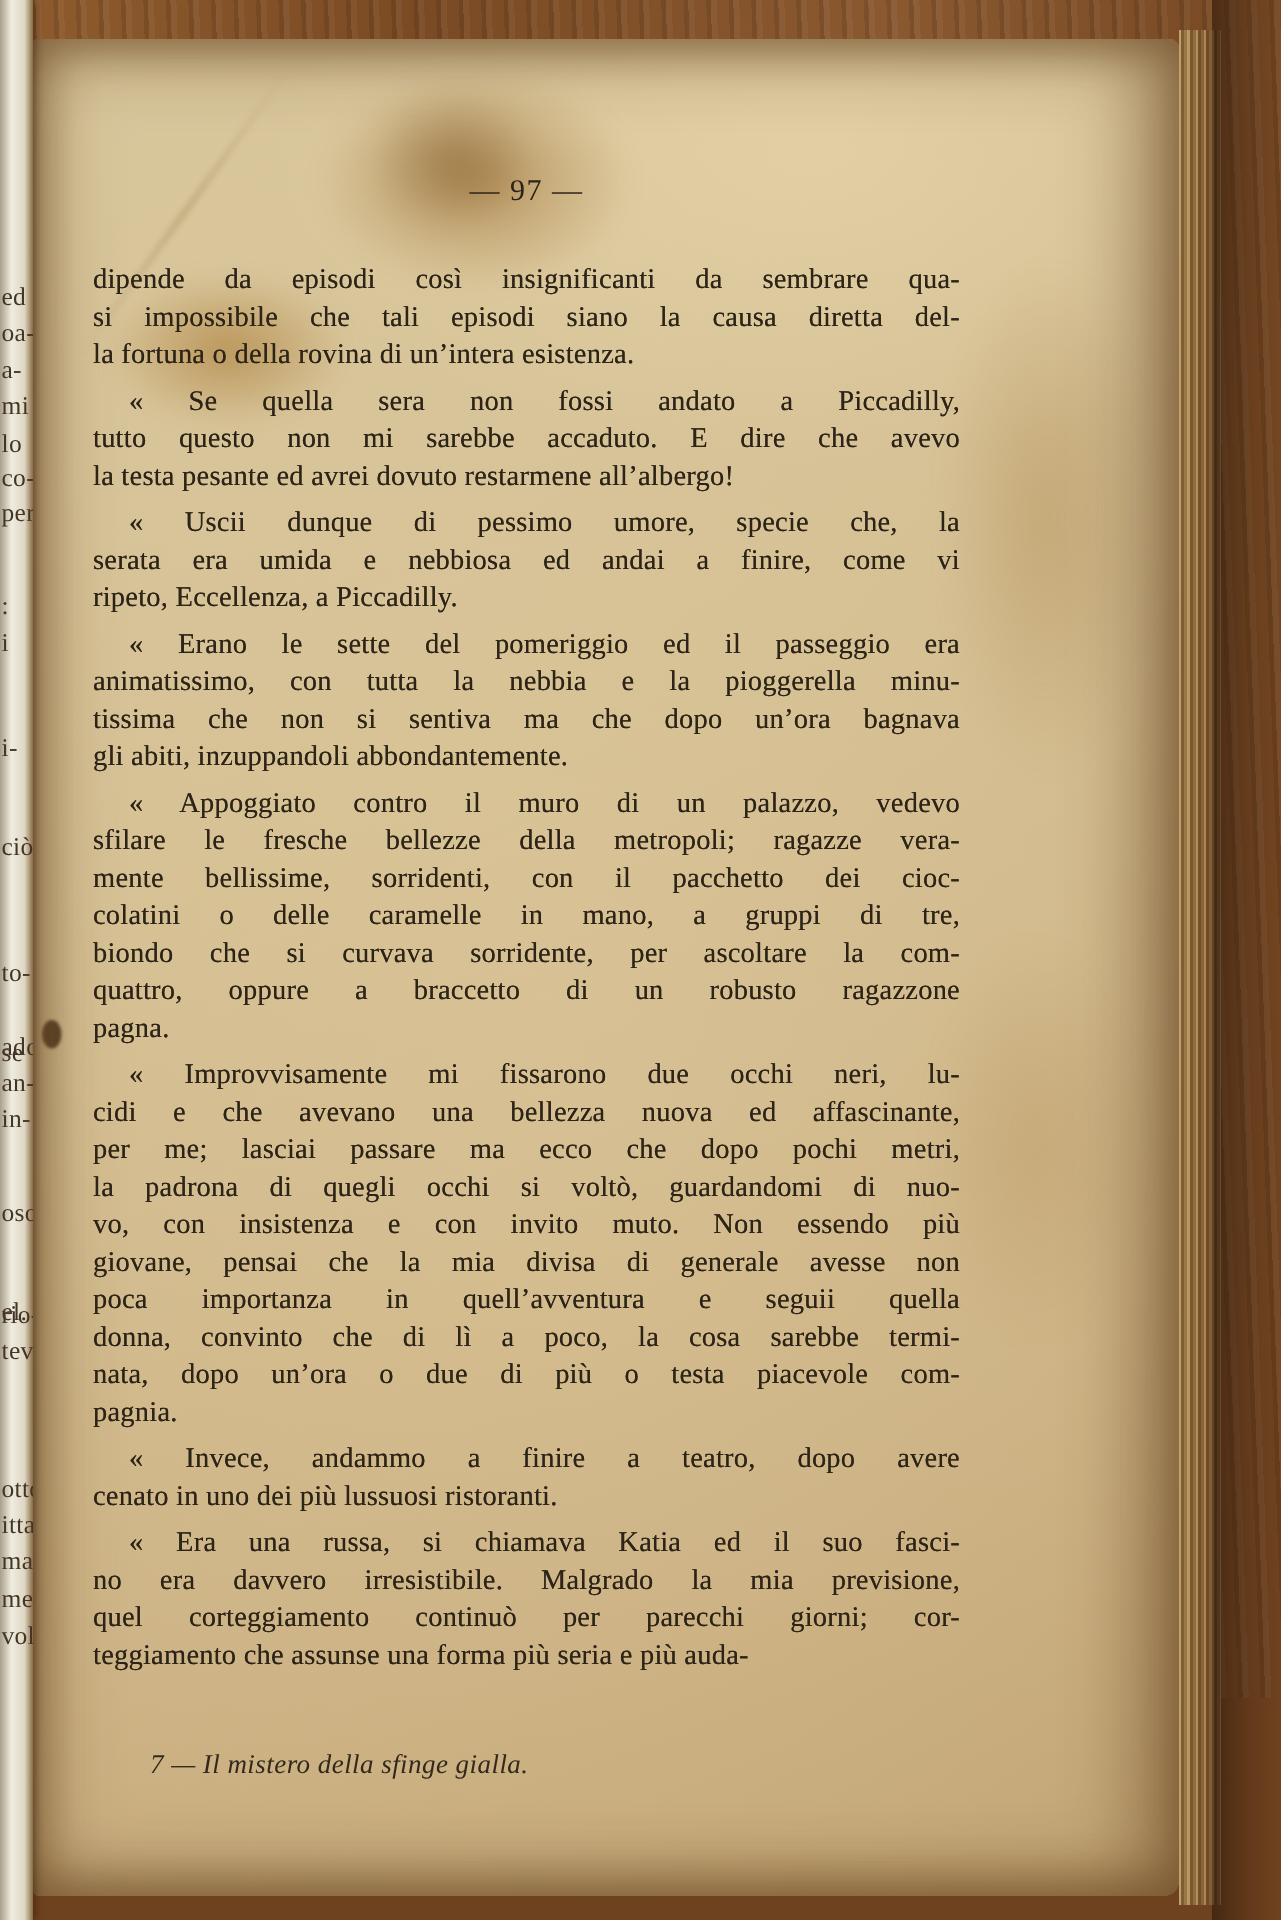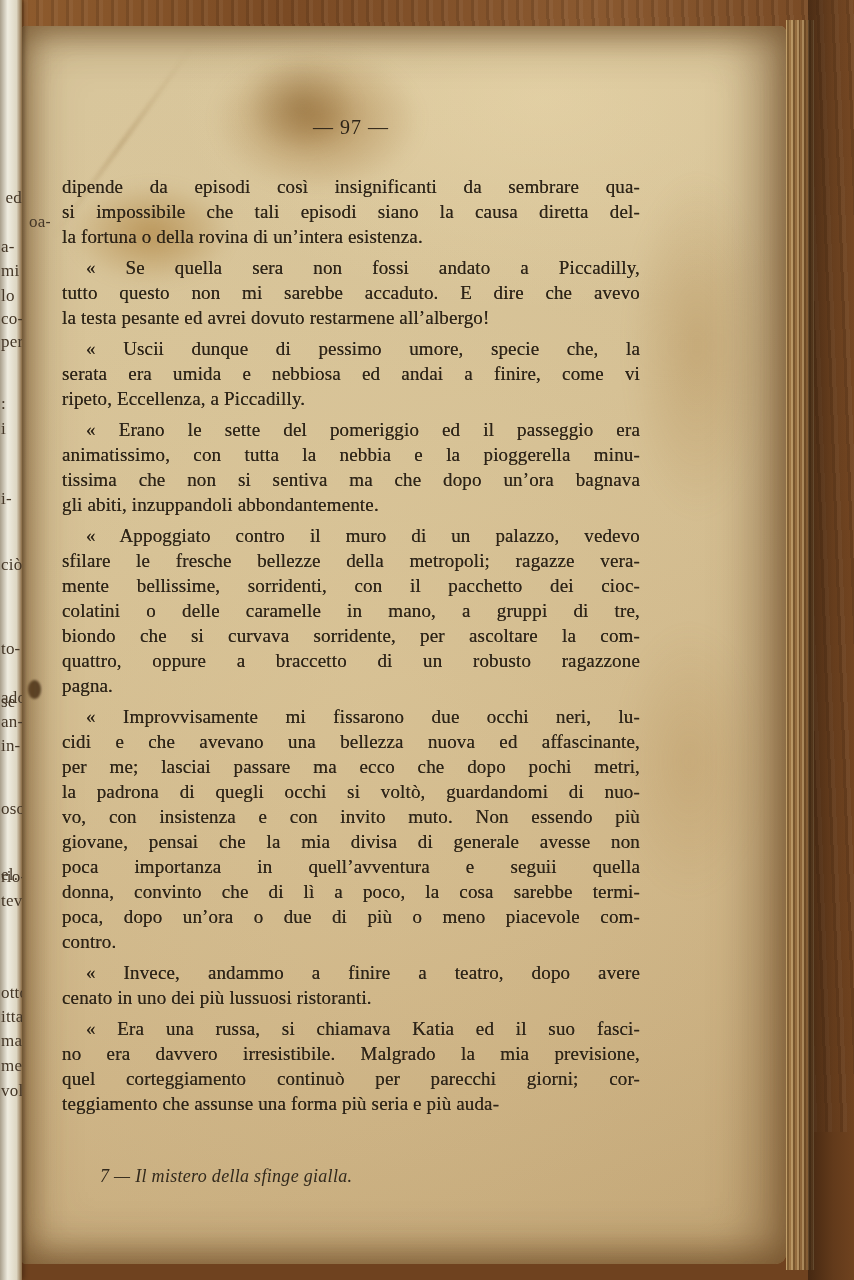--- a/index.html
+++ b/index.html
@@ -155,41 +155,41 @@
         </div>
         <div class="para indent">
           <div class="line first">« Improvvisamente mi fissarono due occhi neri, lu-</div>
           <div class="line">cidi e che avevano una bellezza nuova ed affascinante,</div>
           <div class="line">per me; lasciai passare ma ecco che dopo pochi metri,</div>
           <div class="line">la padrona di quegli occhi si voltò, guardandomi di nuo-</div>
           <div class="line">vo, con insistenza e con invito muto. Non essendo più</div>
           <div class="line">giovane, pensai che la mia divisa di generale avesse non</div>
           <div class="line">poca importanza in quell’avventura e seguii quella</div>
           <div class="line">donna, convinto che di lì a poco, la cosa sarebbe termi-</div>
-          <div class="line">poca, dopo un’ora o due di più o meno piacevole com-</div>
-          <div class="line last">contro.</div>
+          <div class="line">nata, dopo un’ora o due di più o testa piacevole com-</div>
+          <div class="line last">pagnia.</div>
         </div>
         <div class="para indent">
           <div class="line first">« Invece, andammo a finire a teatro, dopo avere</div>
           <div class="line last">cenato in uno dei più lussuosi ristoranti.</div>
         </div>
         <div class="para indent">
           <div class="line first">« Era una russa, si chiamava Katia ed il suo fasci-</div>
           <div class="line">no era davvero irresistibile. Malgrado la mia previsione,</div>
           <div class="line">quel corteggiamento continuò per parecchi giorni; cor-</div>
           <div class="line last">teggiamento che assunse una forma più seria e più auda-</div>
         </div>
       </div>
     <div class="footnote">7 — Il mistero della sfinge gialla.</div>
   </div>
 
   <div class="left-sliver">
     <div id="fragments">
-        <div class="fragment" style="top: 188px; text-align: right;">ed</div>
-        <div class="fragment" style="top: 212px; padding-left: 28px;">oa-</div>
+        <div class="fragment" style="top: 188px;">ed</div>
+        <div class="fragment" style="top: 212px;">oa-</div>
         <div class="fragment" style="top: 237px;">a-</div>
         <div class="fragment" style="top: 261px;">mi</div>
         <div class="fragment" style="top: 286px;">lo</div>
         <div class="fragment" style="top: 309px;">co-</div>
         <div class="fragment" style="top: 332px;">per</div>
         <div class="fragment" style="top: 394px;">:</div>
         <div class="fragment" style="top: 419px;">i</div>
         <div class="fragment" style="top: 489px;">i-</div>
         <div class="fragment" style="top: 555px;">ciò</div>
         <div class="fragment" style="top: 639px;">to-</div>

